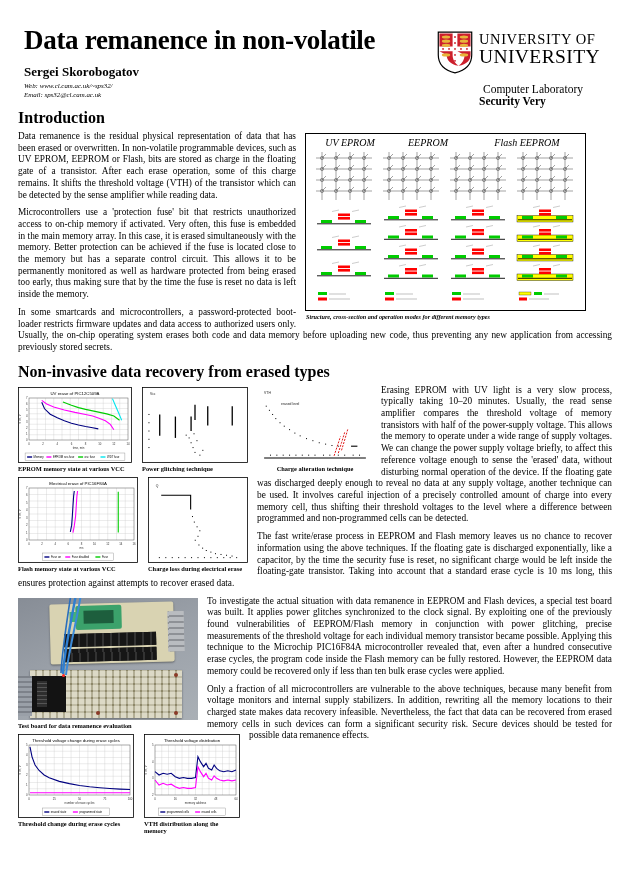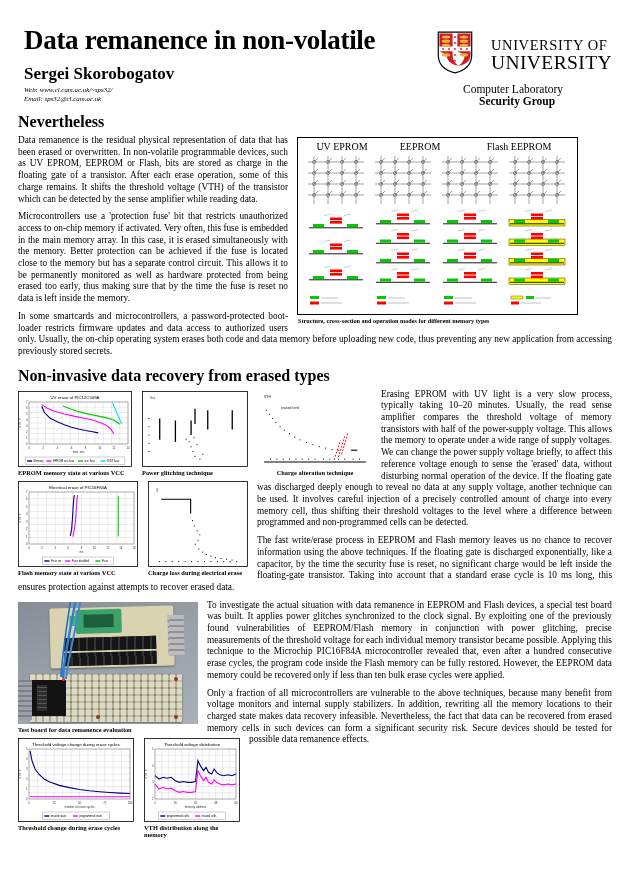--- a/index.html
+++ b/index.html
@@ -1,32 +1,32 @@
 <!DOCTYPE html>
 <html><head>
 <meta charset="utf-8">
 <style>
   html,body{margin:0;padding:0;background:#fff;}
   .page{position:relative;width:620px;height:877px;background:#fff;overflow:hidden;
         font-family:"Liberation Serif",serif;color:#000;}
   .inner{padding:24px 8px 0 18px;width:594px;box-sizing:content-box;}
   h1{margin:2px 0 0 6px;font-size:27px;line-height:1.1;font-weight:bold;width:410px;letter-spacing:-0.3px;}
   .logo{position:absolute;top:31px;left:437px;width:176px;}
-  .logo-top{display:flex;align-items:center;gap:18px;}
+  .logo-top{display:flex;align-items:flex-start;gap:6px;}
   .logo-name{line-height:1.0;padding-top:1px;}
   .logo-l1{font-size:14.5px;letter-spacing:0.6px;}
   .logo-l2{font-size:19.5px;letter-spacing:0.4px;}
-  .logo-dept{font-size:11.5px;margin-top:5px;margin-left:26px;}
+  .logo-dept{font-size:11.5px;margin-top:5px;margin-left:46px;}
   .logo-group{font-size:11.5px;font-weight:bold;margin-left:42px;}
-  .author{margin:8px 0 1px 6px;font-size:17px;font-weight:bold;}
+  .author{margin:8px 0 1px 6px;font-size:13px;font-weight:bold;}
   .contact{margin-left:6px;font-size:6.9px;font-style:italic;line-height:1.4;}
   h2{margin:9px 0 4px 0;font-size:16px;font-weight:bold;clear:both;}
   p.body{font-size:9.3px;line-height:1.26;text-align:justify;margin:0 0 6px 0;}
   
-  .intro-fig{float:right;width:307px;margin:2px 8px 2px 9px;}
+  .intro-fig{float:right;width:307px;margin:2px 0 2px 9px;font-style:italic;}
   .figbox{width:279px;height:176px;border:1px solid #000;background:#fff;}
   .figcap{font-size:6.2px;font-weight:bold;margin:2px 0 7px 1px;}
   .question{font-size:10.4px;line-height:1.42;text-align:justify;}
   
   .frow{float:left;margin:2px 9px 3px 0;}
   .frow.cl{clear:left;}
   .fig{display:inline-block;vertical-align:top;margin-right:6px;}
   .fig:last-child{margin-right:0;}
   .chart{display:block;background:#fff;}
   .cap{font-size:6.4px;font-weight:bold;margin-top:2px;line-height:1.1;}
@@ -92,30 +92,30 @@
                 <circle cx="50" cy="30" r="1.6"></circle>
             </g>
           </svg>
         </span>
         <div class="logo-name">
           <div class="logo-l1">UNIVERSITY OF</div>
           <div class="logo-l2">UNIVERSITY</div>
         </div>
       </div>
       <div class="logo-dept">Computer Laboratory</div>
-      <div class="logo-group">Security Group</div>
+      <div class="logo-group">Security Very</div>
     </div>
 
     <div class="author">Sergei Skorobogatov</div>
     <div class="contact">
       <div>Web:  www.cl.cam.ac.uk/~sps32/</div>
       <div>Email: sps32@cl.cam.ac.uk</div>
     </div>
 
-    <h2>Nevertheless</h2>
+    <h2>Introduction</h2>
 
     <div class="intro-block">
       <div class="intro-fig">
         <div class="figbox" id="memfig"><svg width="277" height="174">
               <text x="44" y="12" font-size="10" text-anchor="middle" fill="#000" font-family="Liberation Serif, serif">UV EPROM</text>
               <text x="122" y="12" font-size="10" text-anchor="middle" fill="#000" font-family="Liberation Serif, serif">EEPROM</text>
               <text x="221" y="12" font-size="10" text-anchor="middle" fill="#000" font-family="Liberation Serif, serif">Flash EEPROM</text>
               <line x1="16" y1="18" x2="16" y2="66" stroke="#444" stroke-width="0.5"></line>
               <line x1="10" y1="24" x2="66" y2="24" stroke="#444" stroke-width="0.5"></line>
               <circle cx="16" cy="24" r="1.6" fill="none" stroke="#444" stroke-width="0.5"></circle>

